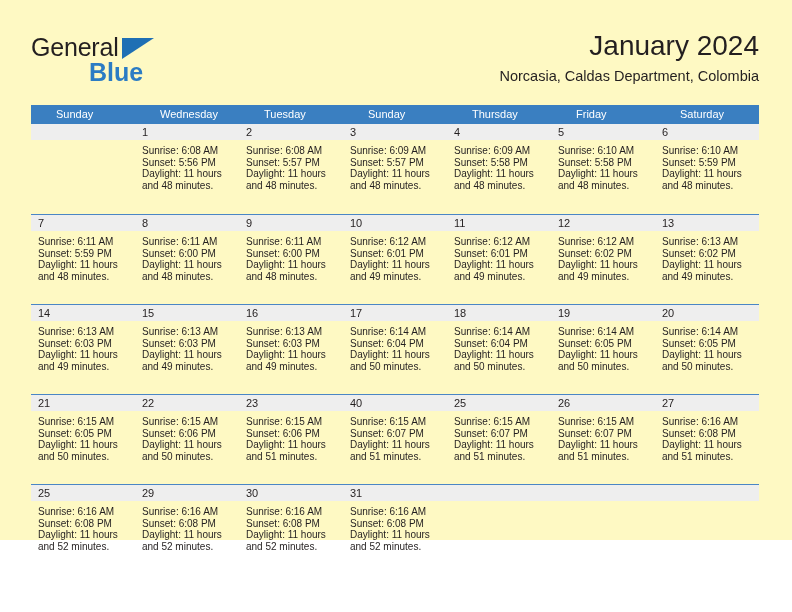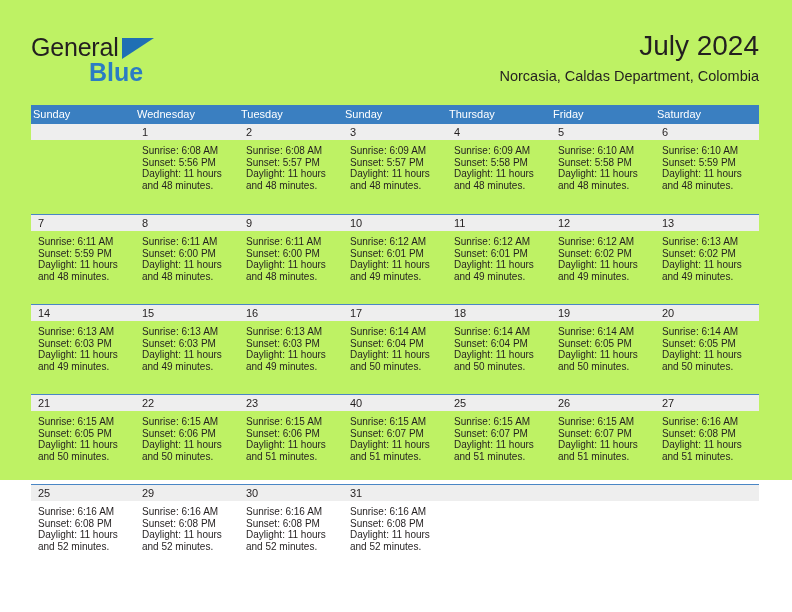--- a/index.html
+++ b/index.html
@@ -9,22 +9,22 @@
     height: 612px;
     background: #ffffff;
     font-family: "Liberation Sans", sans-serif;
     color: #231f20;
     overflow: hidden;
   }
 
   .page {
     position: relative;
     width: 792px;
-    height: 480px;
-    background: #bef264;
+    height: 540px;
+    background: #fef9c3;
   }
 
   
   .top-bar {
     position: absolute;
     left: 31px;
     top: 28px;
     right: 33px;
     height: 66px;
   }
@@ -99,21 +99,21 @@
     display: flex;
     width: 100%;
     background: #3a7fc1;
     height: 19px;
   }
   .weekday-head .cell {
     flex: 1 1 0;
     color: #ffffff;
     font-size: 11px;
     line-height: 19px;
-    padding-left: 2px;
+    padding-left: 25px;
     white-space: nowrap;
   }
 
   .week {
     display: flex;
     width: 100%;
     border-top: 1px solid #4a86c5;
     height: 90px;
   }
   .week:first-of-type { border-top: none; }
@@ -150,21 +150,21 @@
 
   <div class="top-bar">
 
     <div class="brand">
       <span class="brand-general">General</span>
       <span class="brand-tri"></span>
       <span class="brand-blue">Blue</span>
     </div>
 
     <div class="titles">
-      <div class="cal-title">July 2024</div>
+      <div class="cal-title">January 2024</div>
       <div class="cal-subtitle">Norcasia, Caldas Department, Colombia</div>
     </div>
 
   </div>
 
   <div class="calendar">
     <div class="weekday-head" id="weekday-head">
         <div class="cell">Sunday</div>
         <div class="cell">Wednesday</div>
         <div class="cell">Tuesday</div>

